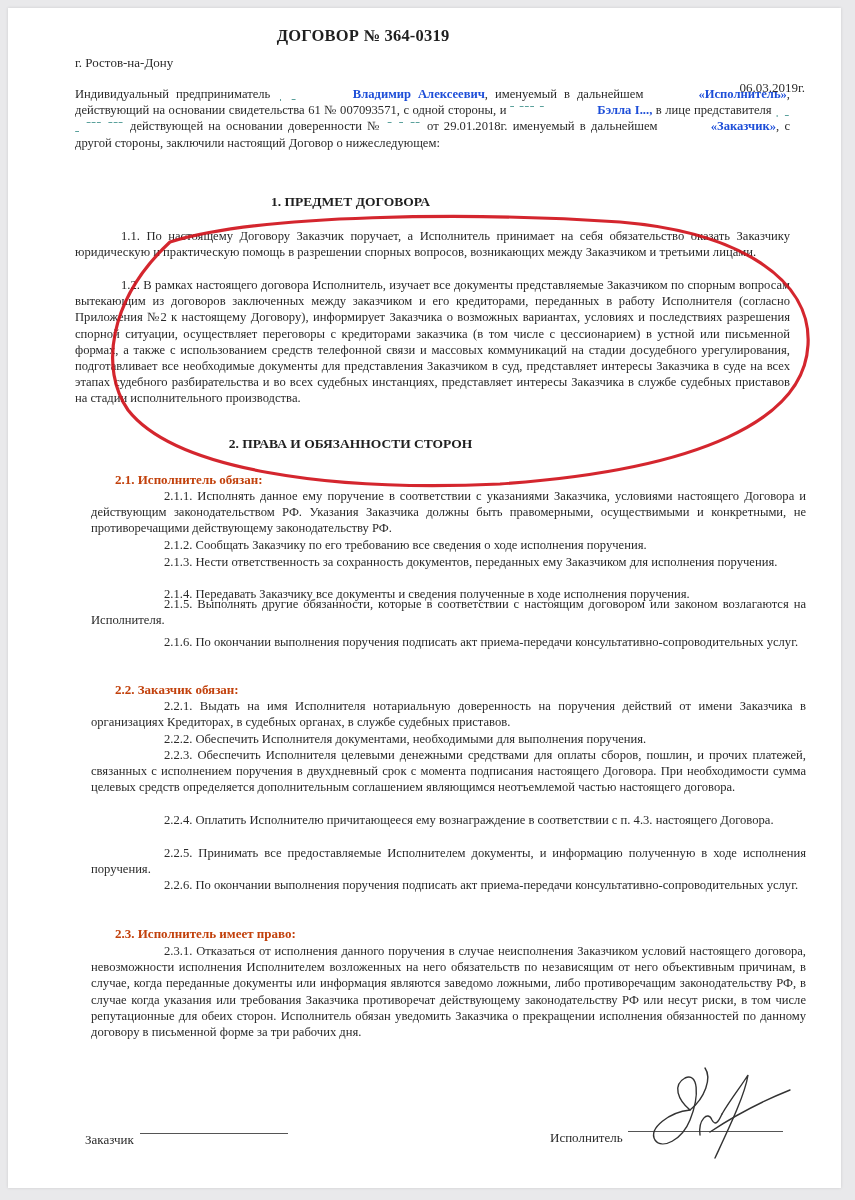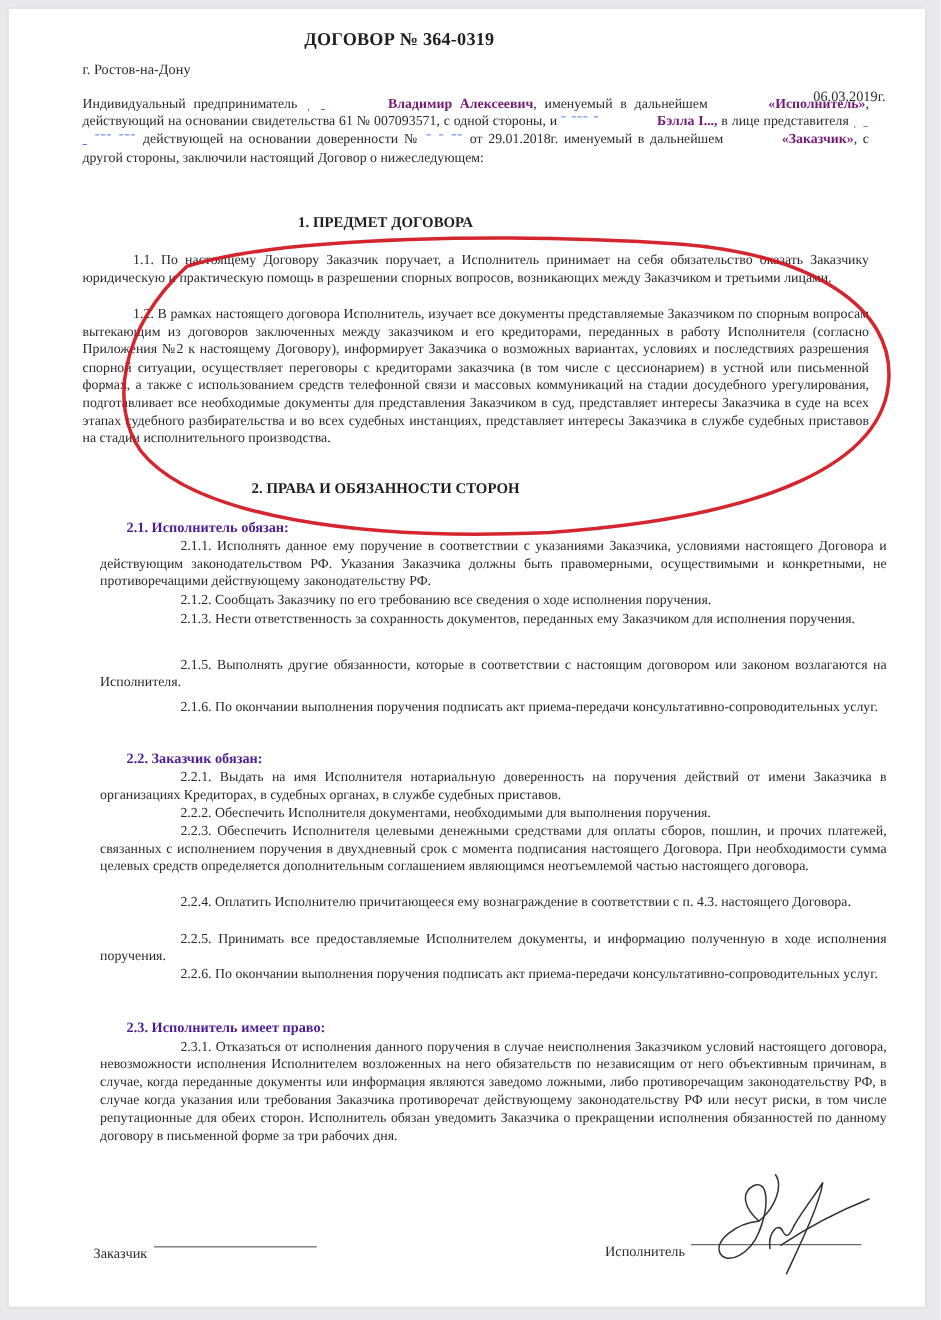--- a/index.html
+++ b/index.html
@@ -25,28 +25,28 @@
   .para {
     position:absolute; left:75px; width:715px;
     font-size:12.6px; line-height:16.2px; text-align:justify;
     font-stretch:condensed;
   }
   .para .first { text-indent:46px; display:block; }
   .section-head {
     position:absolute; left:0; width:701px; text-align:center;
     font-weight:bold; font-size:13.5px; color:#1f1f1f;
   }
-  .sub-head { position:absolute; left:115px; font-weight:bold; font-size:13px; color:#4c1d95; }
+  .sub-head { position:absolute; left:115px; font-weight:bold; font-size:13px; color:#c2410c; }
   .item {
     position:absolute; left:75px; width:715px;
     font-size:12.6px; line-height:16.2px; text-align:justify;margin-left:16px;
   }
   .item .t { display:block; text-indent:73px; }
-  .redact { color:#1d4ed8; letter-spacing:1px; }
-  b { color:#701a75;margin-left:48px; }
+  .redact { color:#0f766e; letter-spacing:1px; }
+  b { color:#1d4ed8;margin-left:48px; }
   .sig-label { position:absolute; font-size:13px;margin-top:12px; }
   .sig-line { position:absolute; height:1px; background:#555; }
   svg.overlay { position:absolute; left:0; top:0; pointer-events:none; }
 </style>
 </head>
 <body>
 
 <div class="paper"></div>
 
 <div class="doc">
@@ -71,20 +71,23 @@
 
   <div class="sub-head" style="top:472px;">2.1. Исполнитель обязан:</div>
   <div class="item" style="top:488px;">
       <span class="t">2.1.1. Исполнять данное ему поручение в соответствии с указаниями Заказчика, условиями настоящего Договора и действующим законодательством РФ. Указания Заказчика должны быть правомерными, осуществимыми и конкретными, не противоречащими действующему законодательству РФ.</span>
     </div>
   <div class="item" style="top:537px;">
       <span class="t">2.1.2. Сообщать Заказчику по его требованию все сведения о ходе исполнения поручения.</span>
     </div>
   <div class="item" style="top:554px;">
       <span class="t">2.1.3. Нести ответственность за сохранность документов, переданных ему Заказчиком для исполнения поручения.</span>
+    </div>
+  <div class="item" style="top:586px;">
+      <span class="t">2.1.4. Передавать Заказчику все документы и сведения полученные в ходе исполнения поручения.</span>
     </div>
   <div class="item" style="top:596px;">
       <span class="t">2.1.5. Выполнять другие обязанности, которые в соответствии с настоящим договором или законом возлагаются на Исполнителя.</span>
     </div>
   <div class="item" style="top:634px;">
       <span class="t">2.1.6. По окончании выполнения поручения подписать акт приема-передачи консультативно-сопроводительных услуг.</span>
     </div>
 
   <div class="sub-head" style="top:682px;">2.2. Заказчик обязан:</div>
   <div class="item" style="top:698px;">

